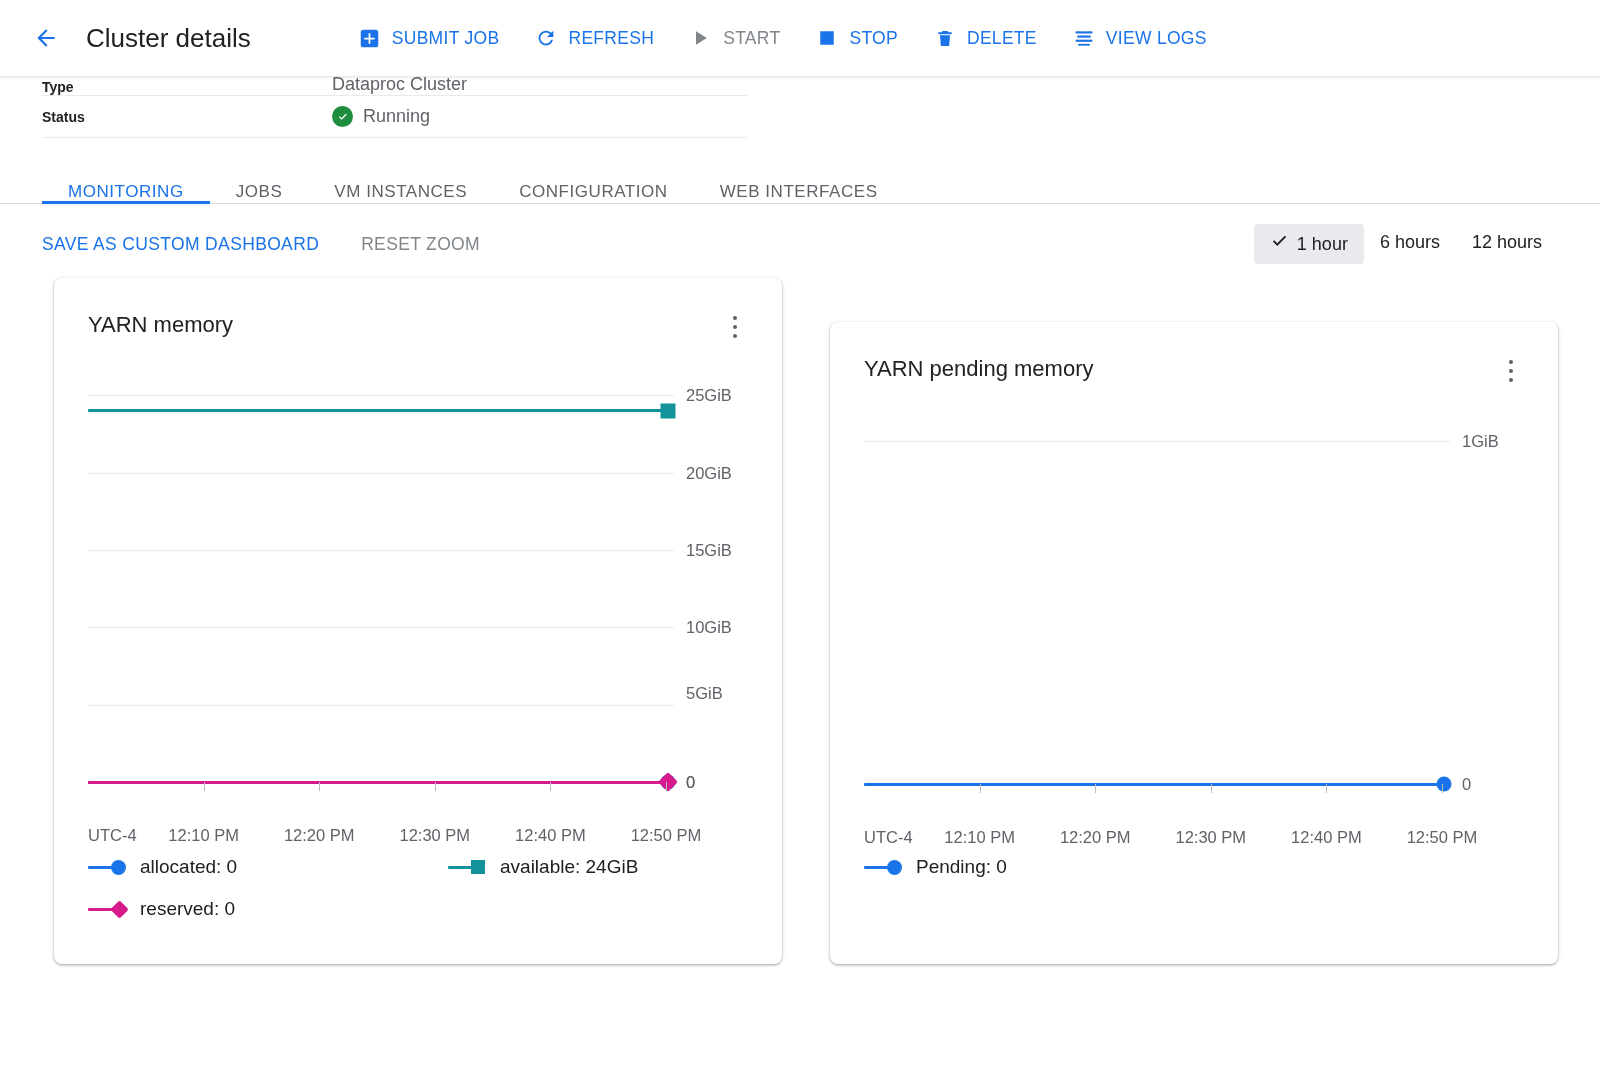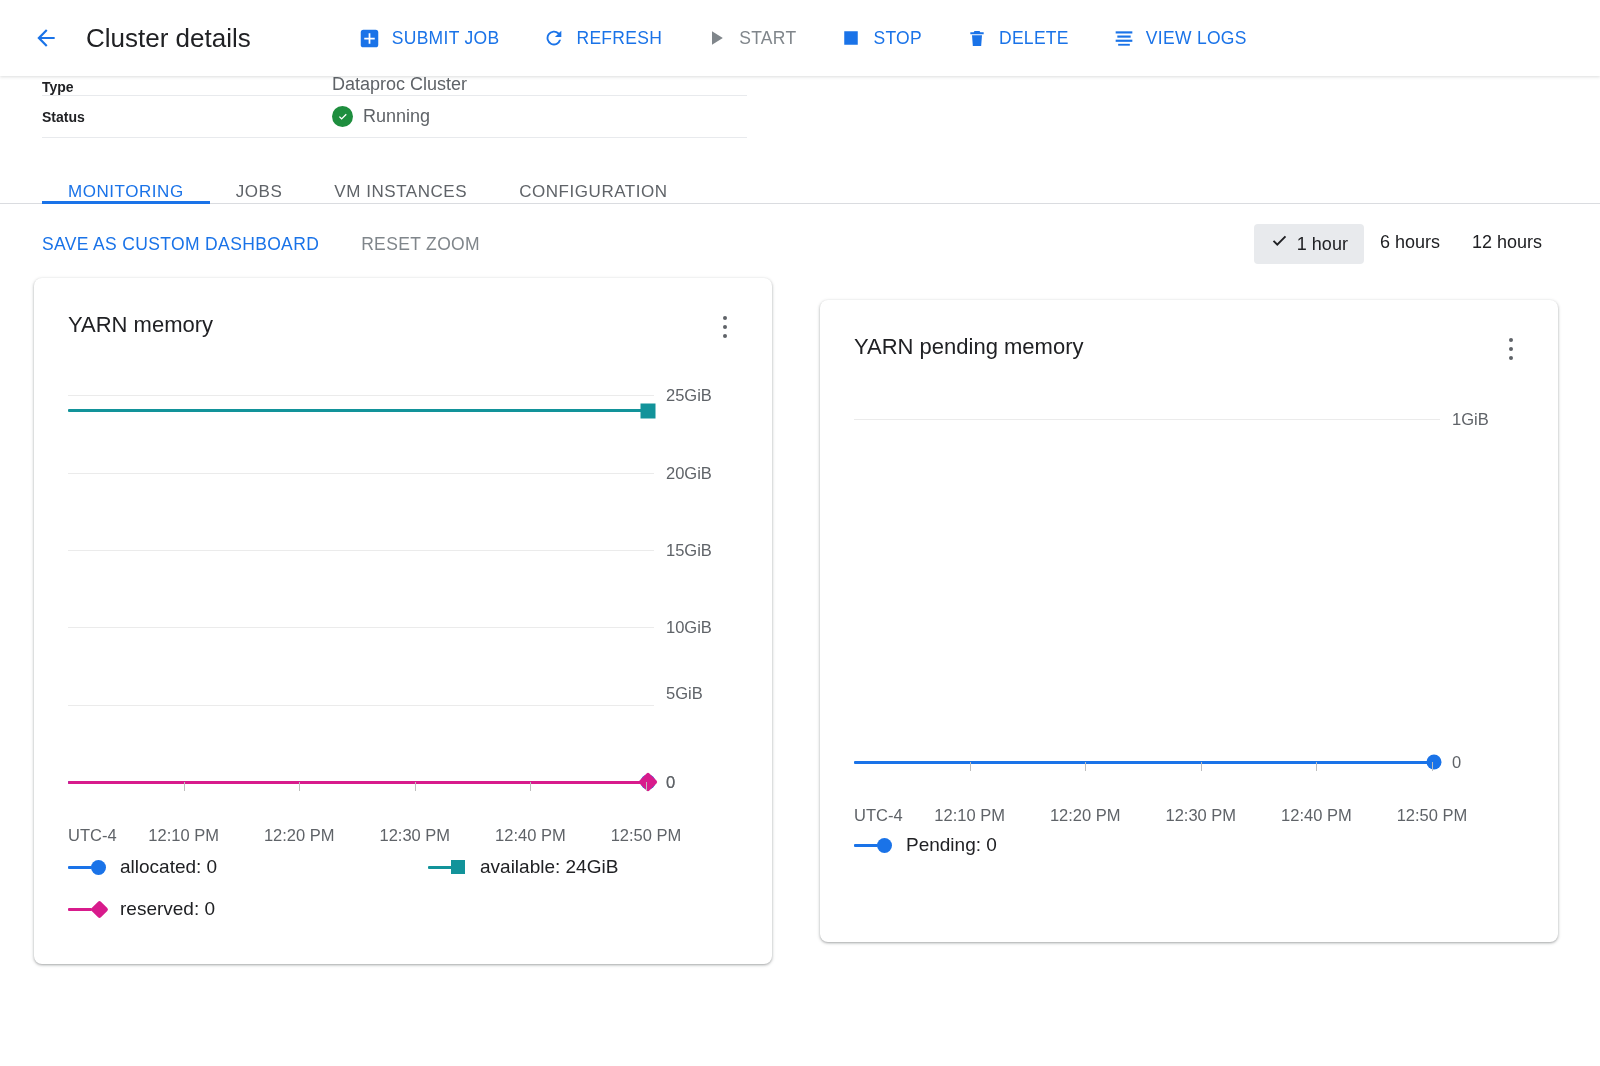--- a/index.html
+++ b/index.html
@@ -32,21 +32,21 @@
     font-size: 26px;
     font-weight: 400;
     color: #202124;
     margin-left: 18px;
     white-space: nowrap;
   }
   .header-actions {
     display: flex;
     align-items: center;
     margin-left: 90px;
-    gap: 8px;
+    gap: 0;
   }
   .hbtn {
     display: flex;
     align-items: center;
     gap: 11px;
     padding: 8px 18px;
     font-size: 17.5px;
     font-weight: 500;
     letter-spacing: .3px;
     color: #1a73e8;
@@ -145,22 +145,22 @@
     border-radius: 4px;
     cursor: pointer;
     white-space: nowrap;
   }
   .range-item.selected { background: #e8eaed; }
 
   
   .cards {
     display: flex;
     gap: 48px;
-    padding: 12px 42px 0 34px;
-    align-items: center;
+    padding: 12px 42px 0 54px;
+    align-items: flex-end;
   }
   .card {
     background: #fff;
     border-radius: 8px;
     box-shadow: 0 1px 2px rgba(60,64,67,0.3), 0 1px 3px 1px rgba(60,64,67,0.15);
     flex: 1 1 0;
     position: relative;
     padding: 34px 34px 18px 34px;
   }
   .card.a { height: 686px; }
@@ -313,20 +313,21 @@
       <span>Running</span>
     </div>
   </div>
 </div>
 
 <div class="tabs">
   <div class="tab active">MONITORING</div>
   <div class="tab">JOBS</div>
   <div class="tab">VM INSTANCES</div>
   <div class="tab">CONFIGURATION</div>
+  <div class="tab">WEB INTERFACES</div>
 </div>
 
 <div class="controls">
   <div class="ctrl-link">SAVE AS CUSTOM DASHBOARD</div>
   <div class="ctrl-link disabled">RESET ZOOM</div>
   <div class="spacer"></div>
   <div class="range-group">
     <div class="range-item selected">
       <span>
         <svg width="19" height="19" viewBox="0 0 24 24">

